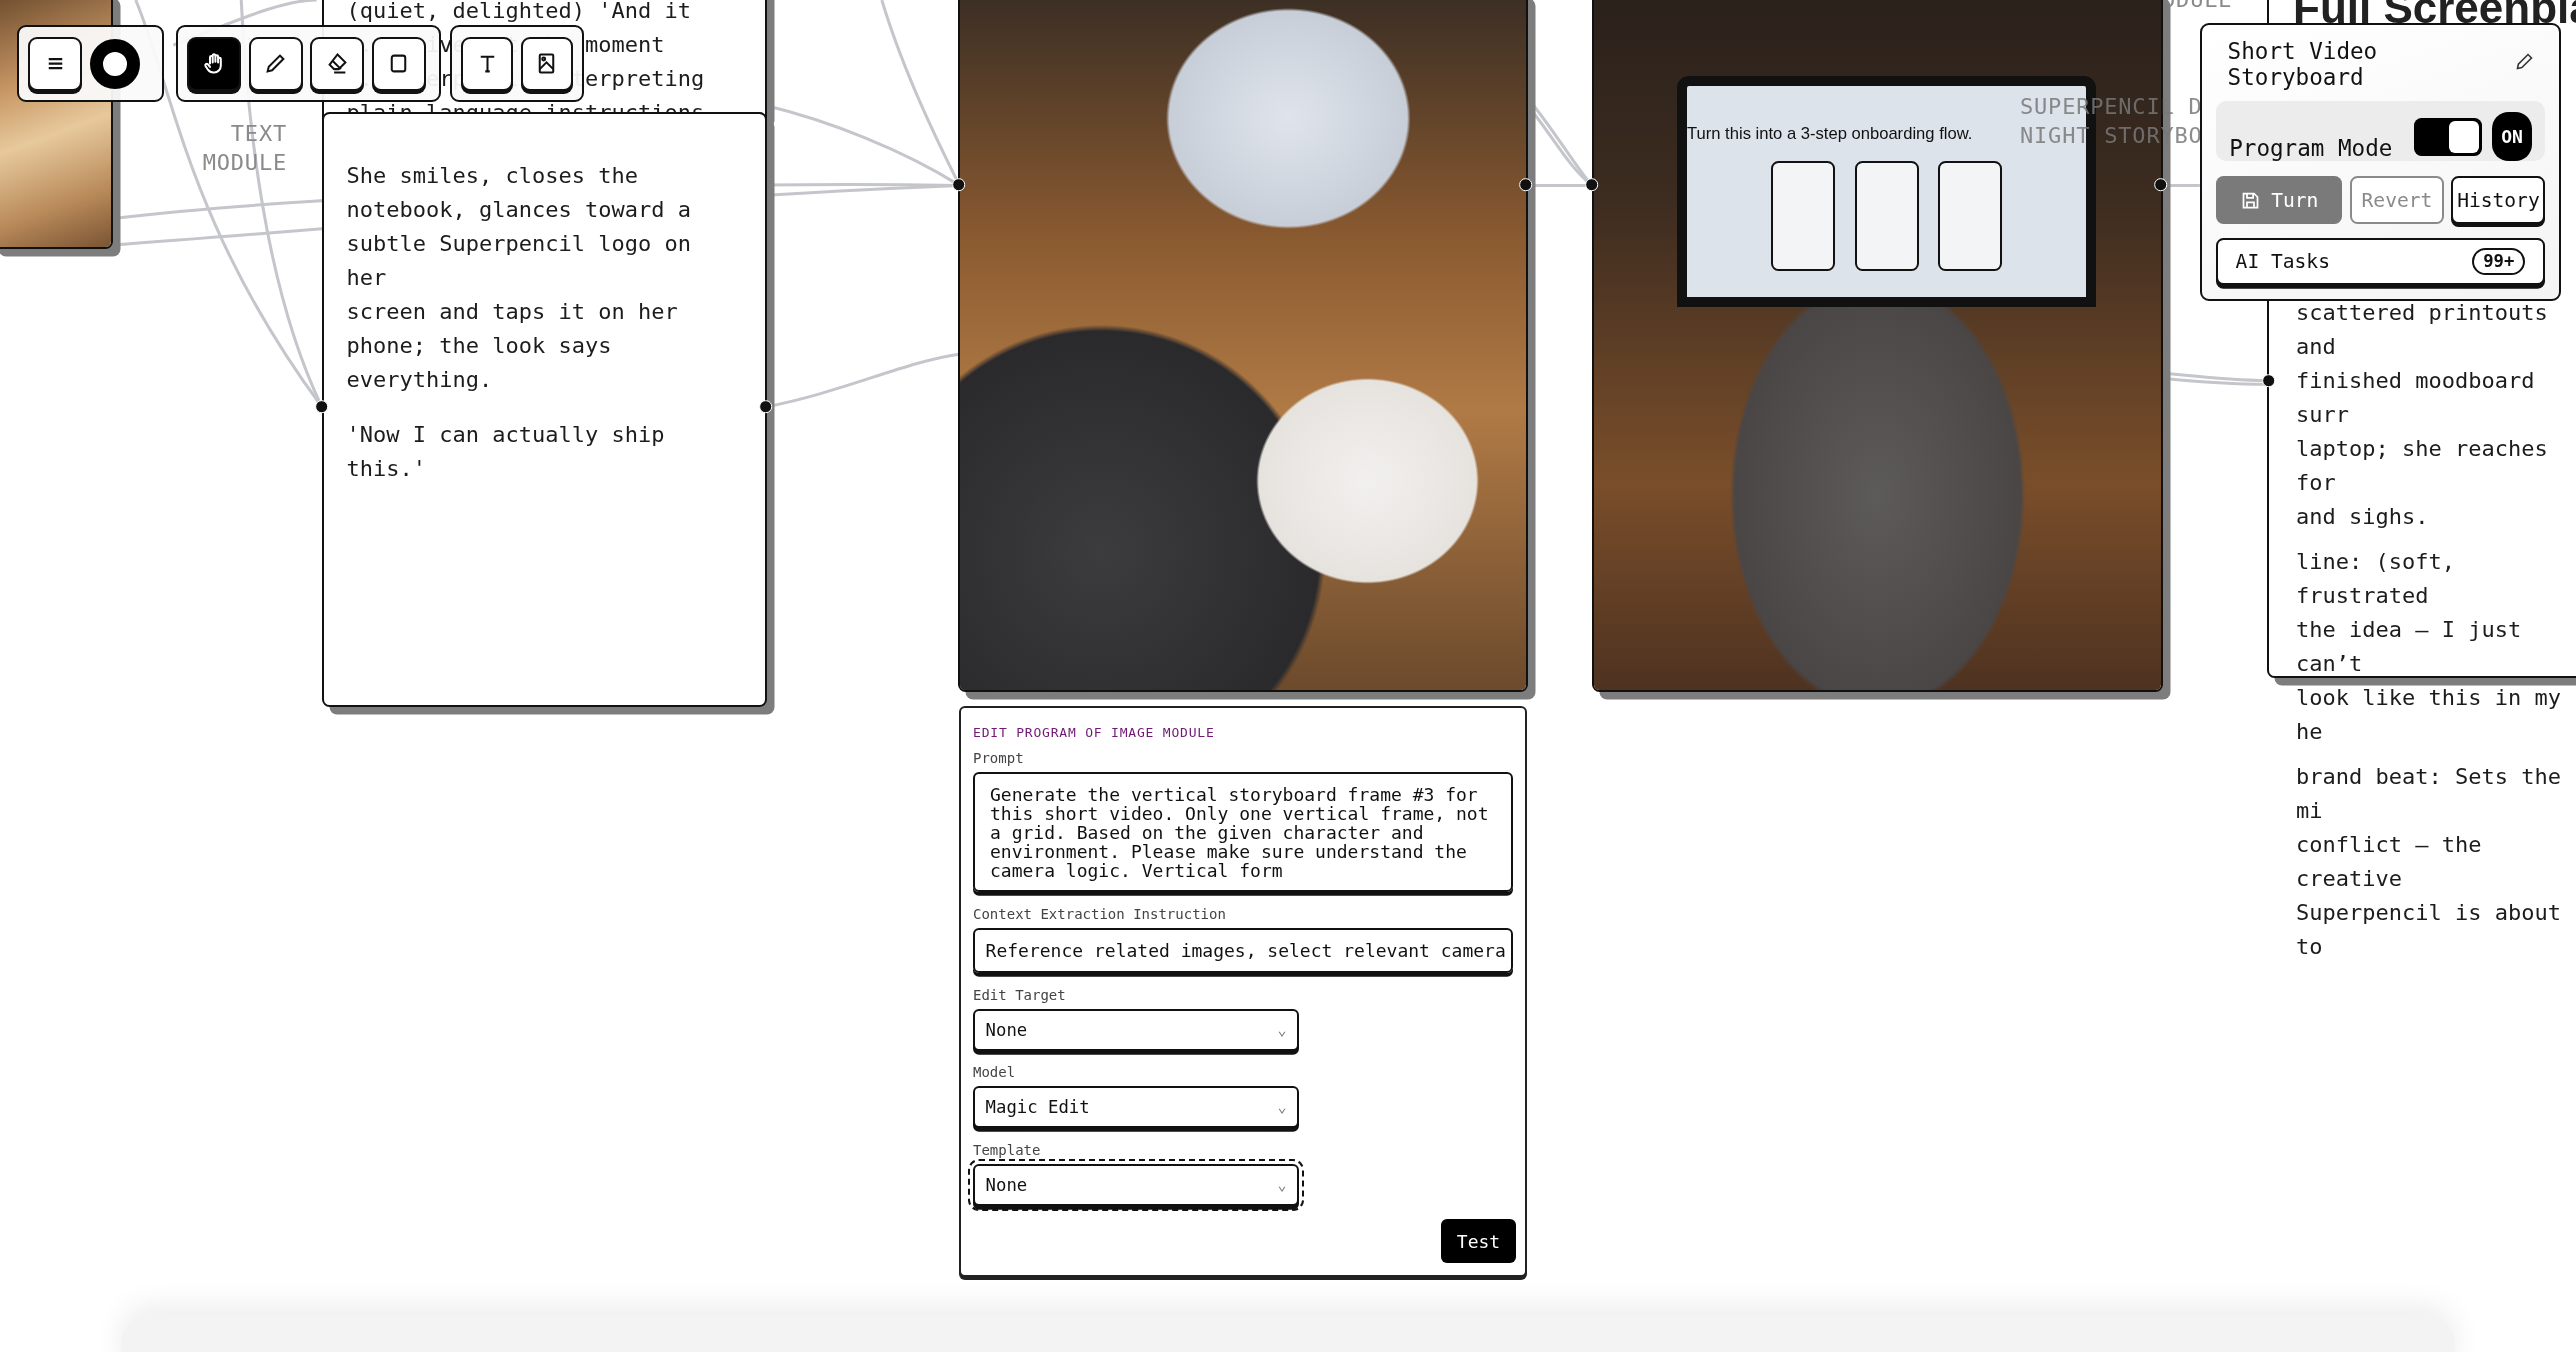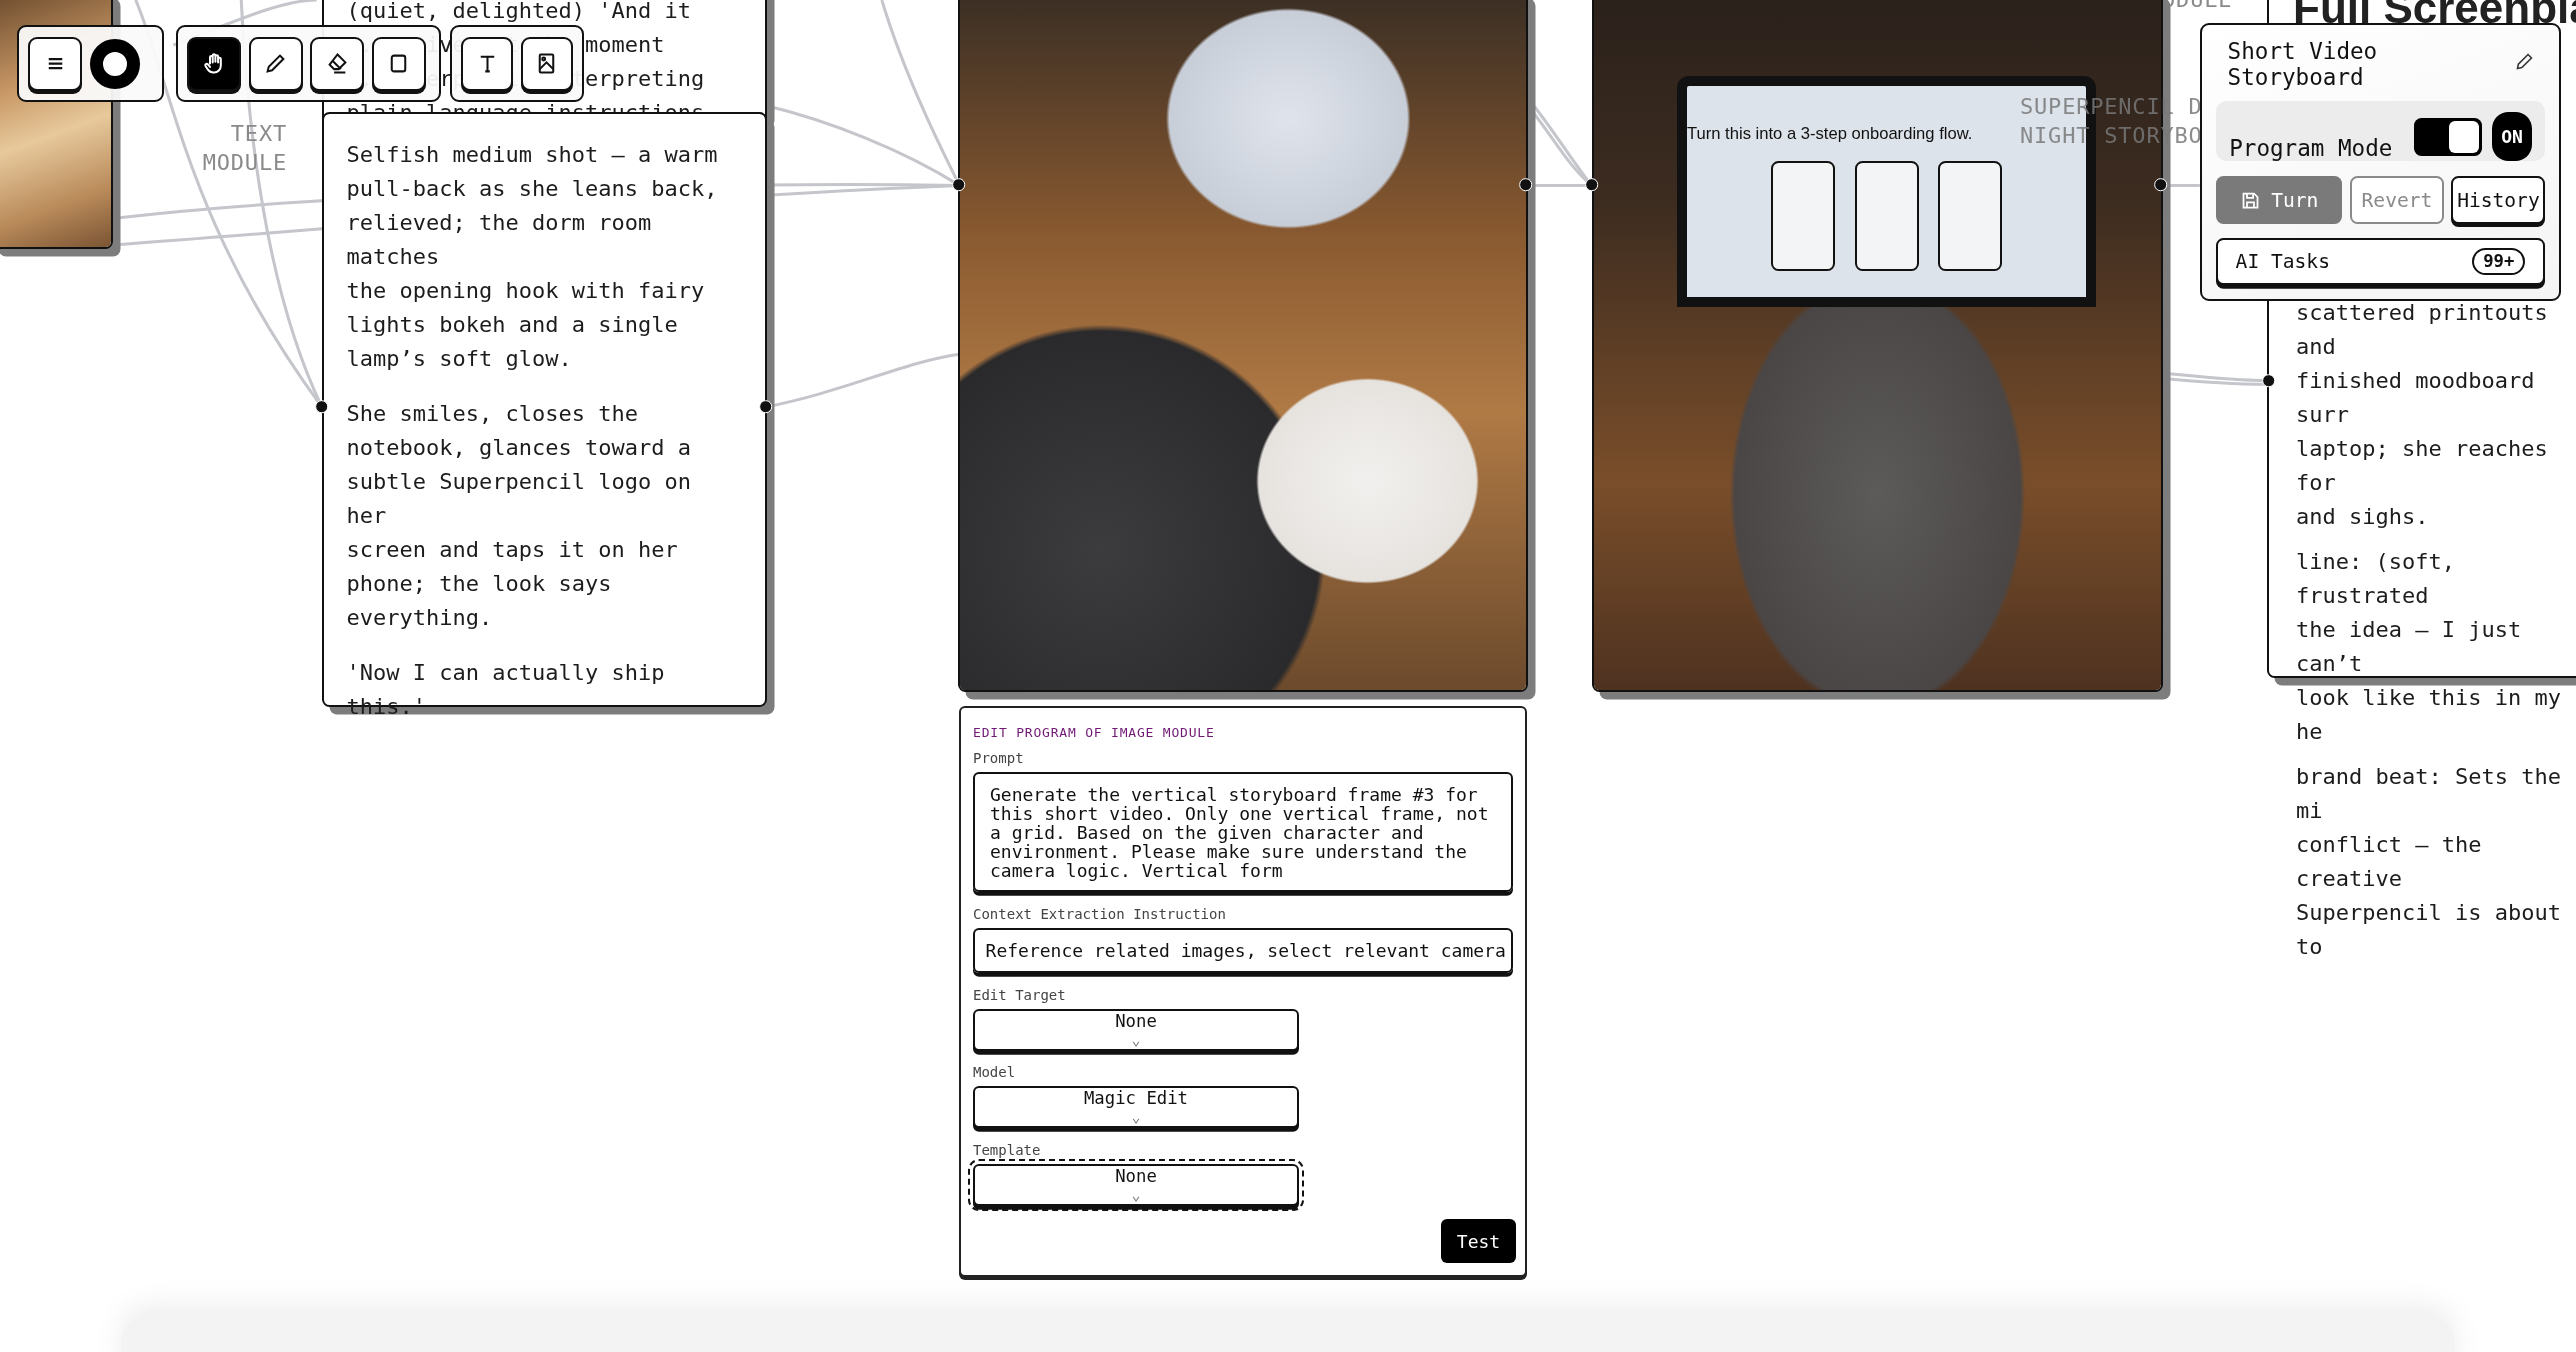--- a/index.html
+++ b/index.html
@@ -54,21 +54,21 @@
   .ep-textarea {
     border:2.3px solid #111; border-radius:6px; box-shadow:0 3.8px 0 #111; padding:10.6px 15px;
     font-size:18px; line-height:19px; color:#111; margin-bottom:13.6px;
   }
   .ep-input {
     border:2.3px solid #111; border-radius:6px; box-shadow:0 3.8px 0 #111; padding:0 10.6px; height:41px;
     display:flex; align-items:center; font-size:18px; color:#111; white-space:nowrap; overflow:hidden; margin-bottom:13.6px;text-align:center;
   }
   .ep-select {
     width:326px; height:42px; border:2.3px solid #111; border-radius:6px; box-shadow:0 3.8px 0 #111; box-sizing:border-box;
-    display:flex; align-items:center; justify-content:space-between; padding:0 10.6px; font-size:17.3px; margin-bottom:13.6px; background:#fff;flex-direction:column;
+    display:flex; align-items:center; justify-content:space-between; padding:0 10.6px; font-size:17.3px; margin-bottom:13.6px; background:#fff;
   }
   .ep-select .chev { color:#777; font-size:15px; }
   .focus-ring { outline:2.3px dashed #111; outline-offset:3px; }
   .test-btn {
     position:absolute; right:9px; bottom:12px; width:75px; height:44px; background:#000; color:#fff;
     border-radius:6px; display:flex; align-items:center; justify-content:center; font-size:18px;
   }
 
   
   .prog-panel {
@@ -133,26 +133,20 @@
 <div class="module-label" style="left:2148px; top:-15px; width:90px; text-align:left;">MODULE</div>
 
 <div class="card text-card" style="left:322px; top:-22.6px; width:445px; height:151px; padding:15px 22.6px; box-shadow:7.5px 0 0 #7d7d7d;">
   <p>(quiet, delighted) 'And it
 ...arrives at the moment
 ...superpencil interpreting
 plain-language instructions to</p>
 </div>
 
 <div class="card text-card" style="left:322px; top:112px; width:445px; height:595px; padding:24px 22.6px;">
-  <p>Selfish medium shot — a warm
-pull-back as she leans back,
-relieved; the dorm room matches
-the opening hook with fairy
-lights bokeh and a single
-lamp’s soft glow.</p>
   <p style="height:21px"></p>
   <p>She smiles, closes the
 notebook, glances toward a
 subtle Superpencil logo on her
 screen and taps it on her
 phone; the look says
 everything.</p>
   <p style="height:21px"></p>
   <p>'Now I can actually ship this.'</p>
 </div>

